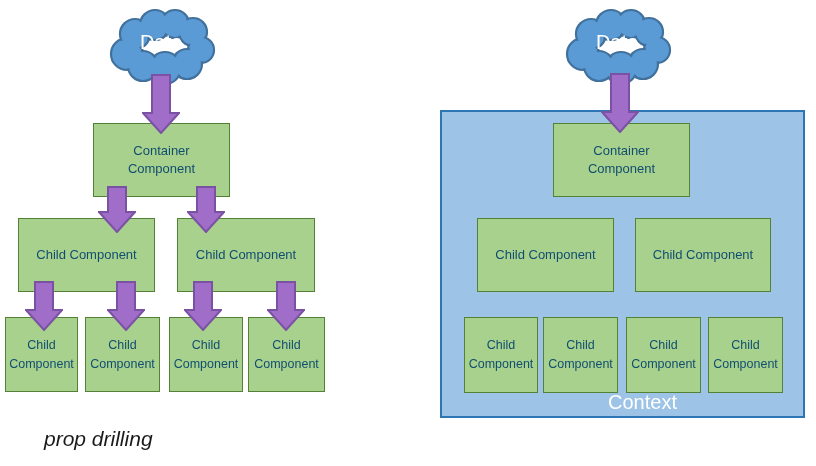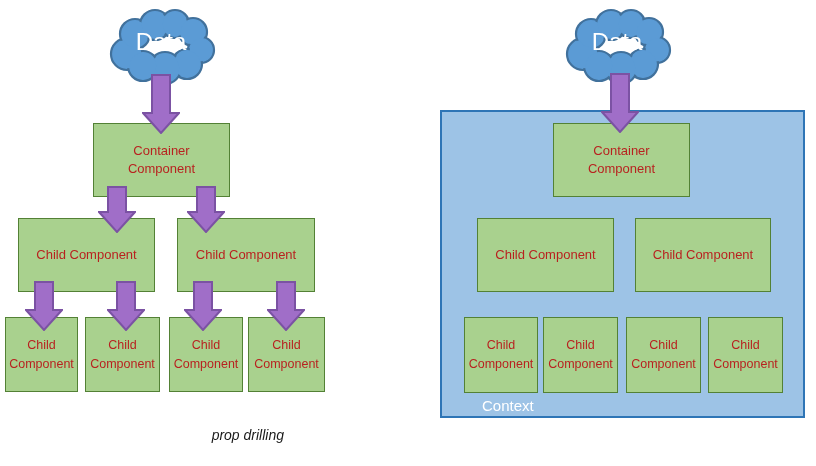--- a/index.html
+++ b/index.html
@@ -18,66 +18,66 @@
     position: absolute;
     box-sizing: border-box;
     background: var(--box-fill);
     border: 1.5px solid var(--box-stroke);
     display: flex;
     align-items: center;
     justify-content: center;
     z-index: 2;
   }
   .gbox .lbl {
-    color: #b91c1c;
+    color: #0c4a6e;
     opacity: 0.97;
     text-align: center;
     font-size: 13px;
     line-height: 1.4;
   }
   .lbl-narrow { width: 90px; }
   .leaf .lbl { font-size: 12.5px; width: 70px; line-height: 1.5; }
 
   
   .cloud-svg { position: absolute; z-index: 3; }
   .cloud-outline circle { fill: var(--cloud-fill); stroke: var(--cloud-stroke); stroke-width: 2.2px; }
   .cloud-inner circle { fill: var(--cloud-fill); }
   .cloud-label {
     position: absolute; z-index: 4;
     display: flex; align-items: center; justify-content: center;
-    color: #ffffff; font-size: 24px;
+    color: #ffffff; font-size: 20px;
     padding-bottom: 14px; box-sizing: border-box;
   }
 
   
   .arrow { position: absolute; z-index: 5; }
   .arrow polygon { fill: var(--arrow-fill); stroke: var(--arrow-stroke); stroke-width: 2; }
 
   
   .context-rect {
     position: absolute;
     box-sizing: border-box;
     background: var(--context-fill);
     border: 2px solid var(--context-stroke);
     z-index: 1;
   }
   .context-caption {
     position: absolute; left: 0; right: 0; bottom: 2px;
-    text-align: left; color: #ffffff; font-size: 15px;
+    text-align: center; color: #ffffff; font-size: 20px;
     z-index: 2;
     padding-left: 40px;
   }
 
   
   .caption {
     position: absolute;
     font-style: italic;
-    font-size: 14px;
+    font-size: 21px;
     color: var(--caption-text);
-    text-align: right;
+    text-align: left;
     z-index: 6;
   }
 </style>
 </head>
 <body>
 
 <div class="stage">
 
   <div class="group">
 

